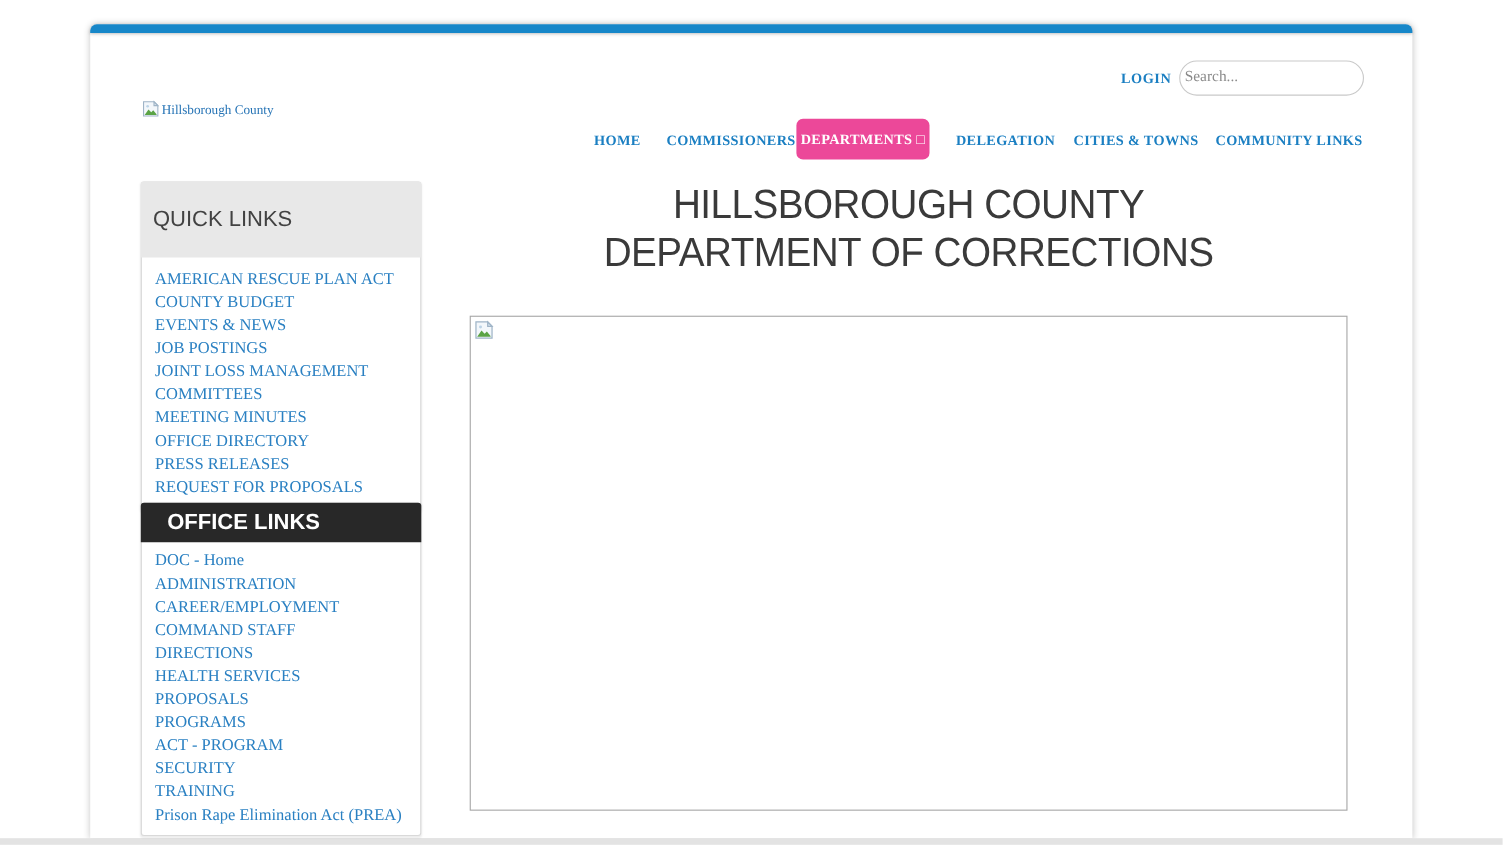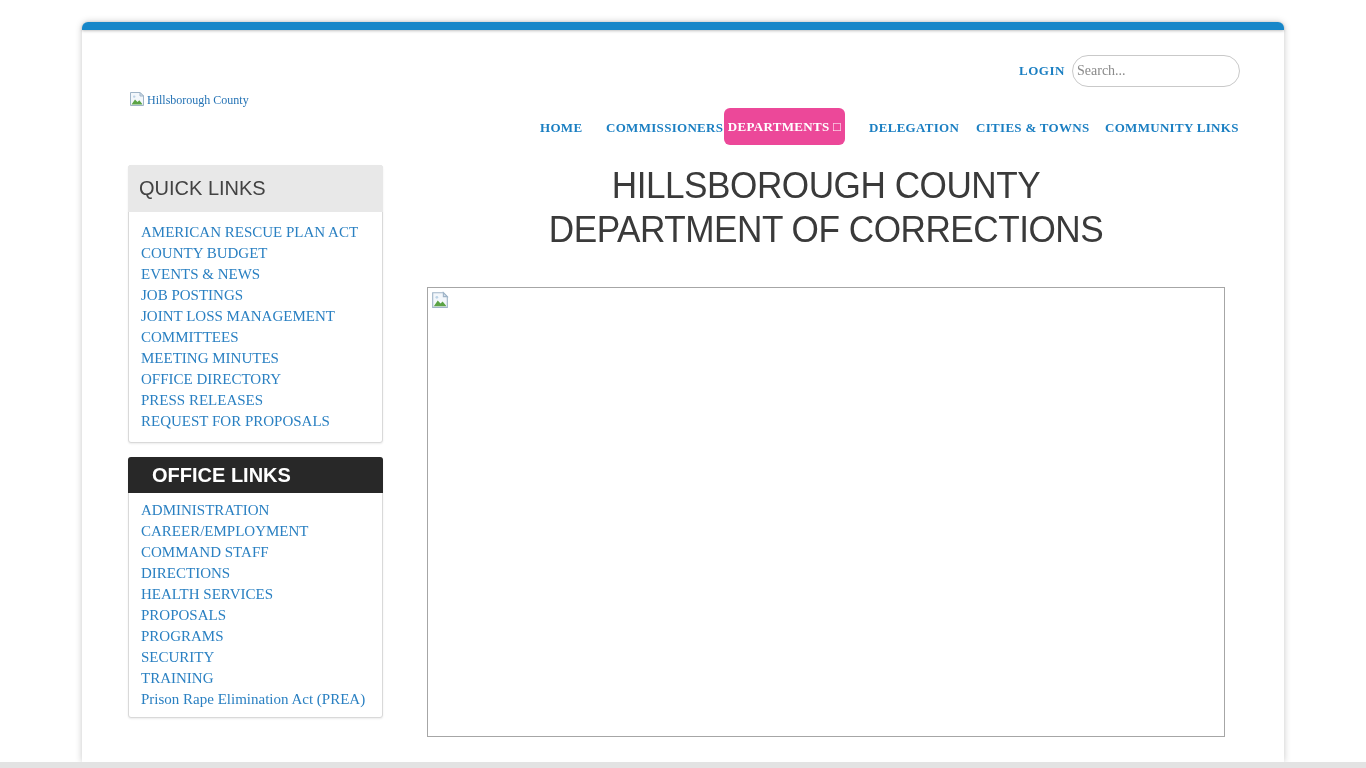--- a/index.html
+++ b/index.html
@@ -31,21 +31,21 @@
     letter-spacing: 0.3px; text-decoration: none; cursor: pointer; white-space: nowrap; }
   .nav-active { top: 108px; height: 37px; width: 121px; background: #ec4899; color: #fff;
     border-radius: 6px; display: flex; align-items: center; justify-content: center; }
 
   
   .panel { width: 255px; background: #fff; border: 1px solid #d9d9d9; border-radius: 3px;
     box-shadow: 0 1px 2px rgba(0,0,0,0.08); }
   .panel-quick { left: 128px; top: 165px; }
   .panel-office { left: 128px; top: 457px; }
   .panel-header { font-family: "Liberation Sans", sans-serif; display: flex; align-items: center; }
-  .quick-header { height: 47px; background: #e8e8e8; color: #424242; font-size: 20px;
+  .quick-header { height: 69px; background: #e8e8e8; color: #424242; font-size: 20px;
     padding-left: 11px; margin: -1px -1px 0 -1px; border-radius: 3px 3px 0 0; }
   .office-header { height: 36px; background: #282828; color: #ffffff; font-size: 20px;
     font-weight: bold; padding-left: 24px; margin: -1px -1px 0 -1px; border-radius: 3px 3px 0 0; }
   .panel-list { list-style: none; }
   .quick-list { padding: 10px 12px; }
   .office-list { padding: 7px 12px; }
   .panel-list a { display: block; color: #2a80c2; font-size: 15px; line-height: 21px;
     text-decoration: none; cursor: pointer; }
 
   
@@ -119,39 +119,45 @@
     <li>
         <a>REQUEST FOR PROPOSALS</a>
       </li>
   </ul>
 </aside>
 
 <aside class="abs panel panel-office">
   <div class="panel-header office-header">OFFICE LINKS</div>
   <ul class="panel-list office-list">
     <li>
+        <a>DOC - Home</a>
+      </li>
+    <li>
         <a>ADMINISTRATION</a>
       </li>
     <li>
         <a>CAREER/EMPLOYMENT</a>
       </li>
     <li>
         <a>COMMAND STAFF</a>
       </li>
     <li>
         <a>DIRECTIONS</a>
       </li>
     <li>
         <a>HEALTH SERVICES</a>
       </li>
     <li>
         <a>PROPOSALS</a>
       </li>
     <li>
         <a>PROGRAMS</a>
+      </li>
+    <li>
+        <a>ACT - PROGRAM</a>
       </li>
     <li>
         <a>SECURITY</a>
       </li>
     <li>
         <a>TRAINING</a>
       </li>
     <li>
         <a>Prison Rape Elimination Act (PREA)</a>
       </li>

